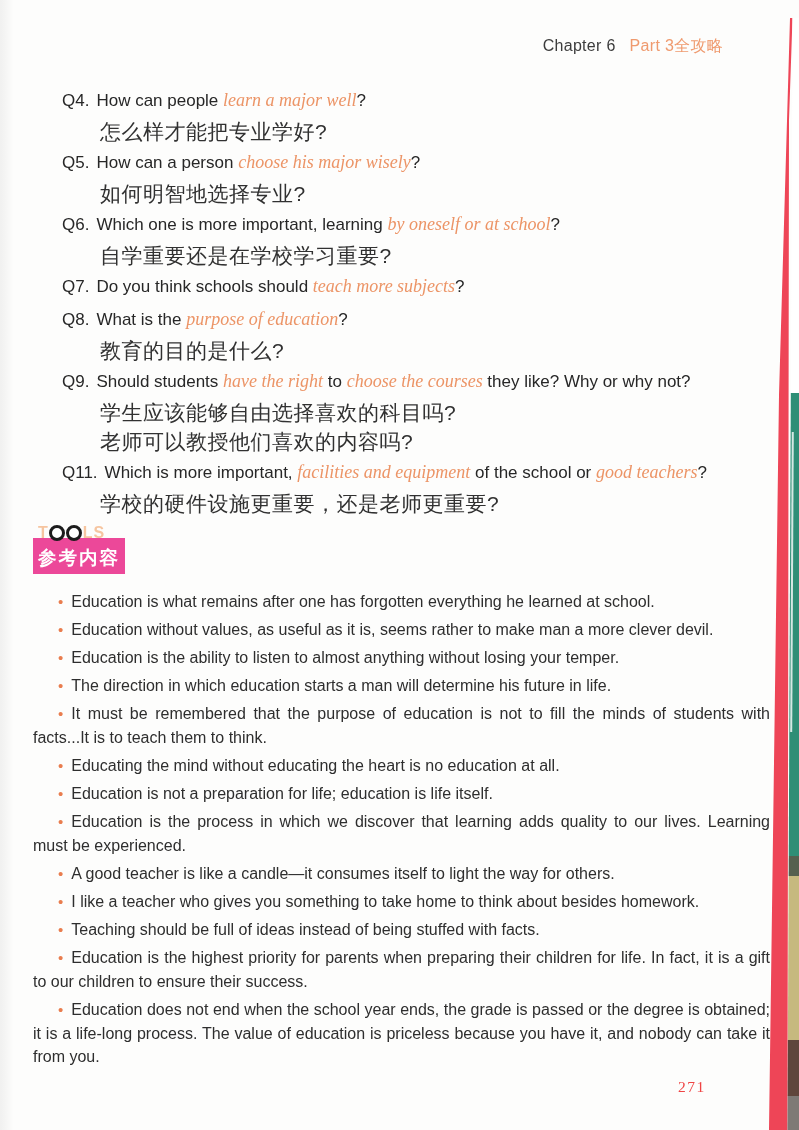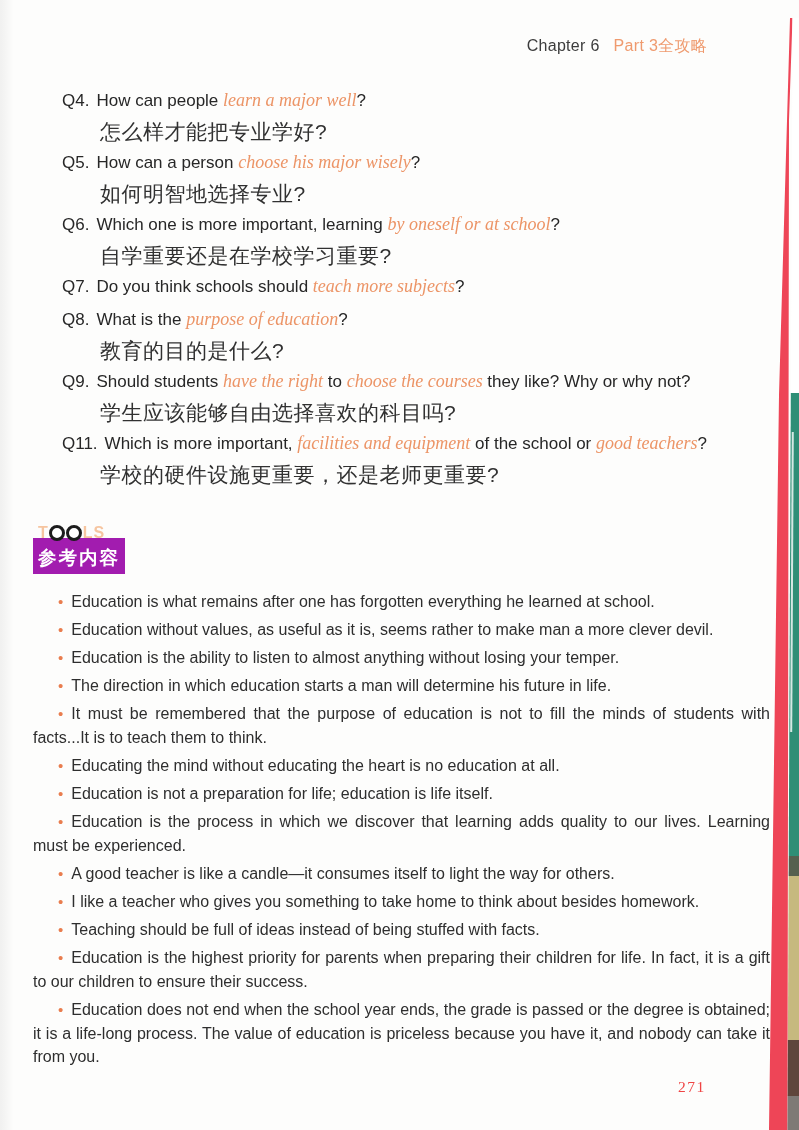--- a/index.html
+++ b/index.html
@@ -7,38 +7,38 @@
     width:799px;height:1130px;position:relative;overflow:hidden;
     background:#fdfdfc;
     font-family:"Liberation Sans",sans-serif;
     -webkit-font-smoothing:antialiased;
   }
   
   .gutter-shade{position:absolute;left:0;top:0;width:14px;height:1130px;
     background:linear-gradient(to right,rgba(0,0,0,.05),rgba(0,0,0,0));}
 
   
-  .page-header{position:absolute;top:36px;right:92px;font-size:16px;letter-spacing:.3px;}
+  .page-header{position:absolute;top:36px;right:76px;font-size:16px;letter-spacing:.3px;}
   .page-header .chapter{color:#3c3c3c;}
   .page-header .part{color:#ef9a6e;margin-left:14px;}
 
   
   .questions{position:absolute;top:84px;left:62px;width:672px;}
   .q-line{min-height:29px;line-height:33px;font-size:17px;color:#272727;white-space:nowrap;}
   .q-label{margin-right:7px;}
   .q-en .em{font-family:"Liberation Serif",serif;font-style:italic;font-size:18px;color:#ec9466;}
   .q-zh{margin-left:38px;min-height:29px;line-height:29px;font-size:21px;color:#313131;letter-spacing:.5px;}
 
   
   .badge-wrap{position:absolute;top:523px;left:33px;width:120px;}
   .tools-mark{position:absolute;top:1px;left:5px;z-index:2;display:flex;align-items:center;
     font-weight:bold;font-size:16px;letter-spacing:1px;color:#f6c5a0;}
   .tools-mark .o-ring{width:16px;height:16px;border:3.5px solid #1c1c1c;border-radius:50%;
     background:#fff;box-sizing:border-box;margin:0 0.5px;}
-  .ref-badge{margin-top:15px;width:92px;height:36px;background:#a21caf;color:#ffffff;
+  .ref-badge{margin-top:15px;width:92px;height:36px;background:#ec4899;color:#ffffff;
     display:flex;align-items:center;justify-content:center;
     font-size:18.5px;font-weight:bold;letter-spacing:2px;padding-top:3px;box-sizing:border-box;}
 
   
   .quotes{position:absolute;top:590px;left:33px;width:737px;}
   .quotes p{margin:0 0 4.5px 0;font-size:16px;line-height:23.6px;color:#2e2e2e;
     text-align:justify;text-align-last:left;text-indent:25px;}
   .quotes .bullet{color:#e97d4e;font-size:15px;margin-right:8px;font-style:normal;}
 
   
@@ -107,20 +107,21 @@
   </div>
 
   <div class="q-block">
     <div class="q-line">
       <span class="q-label">Q9.</span><span class="q-en"><span>Should students </span><span class="em">have the right</span><span> to </span><span class="em">choose the courses</span><span> they like? Why or why not?</span></span>
     </div>
     <div class="q-zh">学生应该能够自由选择喜欢的科目吗?</div>
   </div>
 
   <div class="q-block">
+    <div class="q-zh">老师可以教授他们喜欢的内容吗?</div>
   </div>
 
   <div class="q-block">
     <div class="q-line">
       <span class="q-label">Q11.</span><span class="q-en"><span>Which is more important, </span><span class="em">facilities and equipment</span><span> of the school or </span><span class="em">good teachers</span><span>?</span></span>
     </div>
     <div class="q-zh">学校的硬件设施更重要，还是老师更重要?</div>
   </div>
 </div>
 

